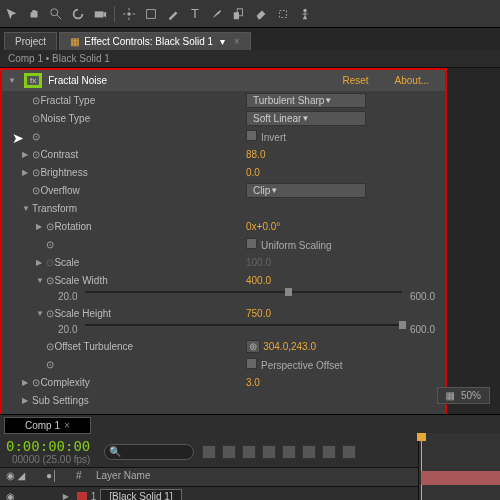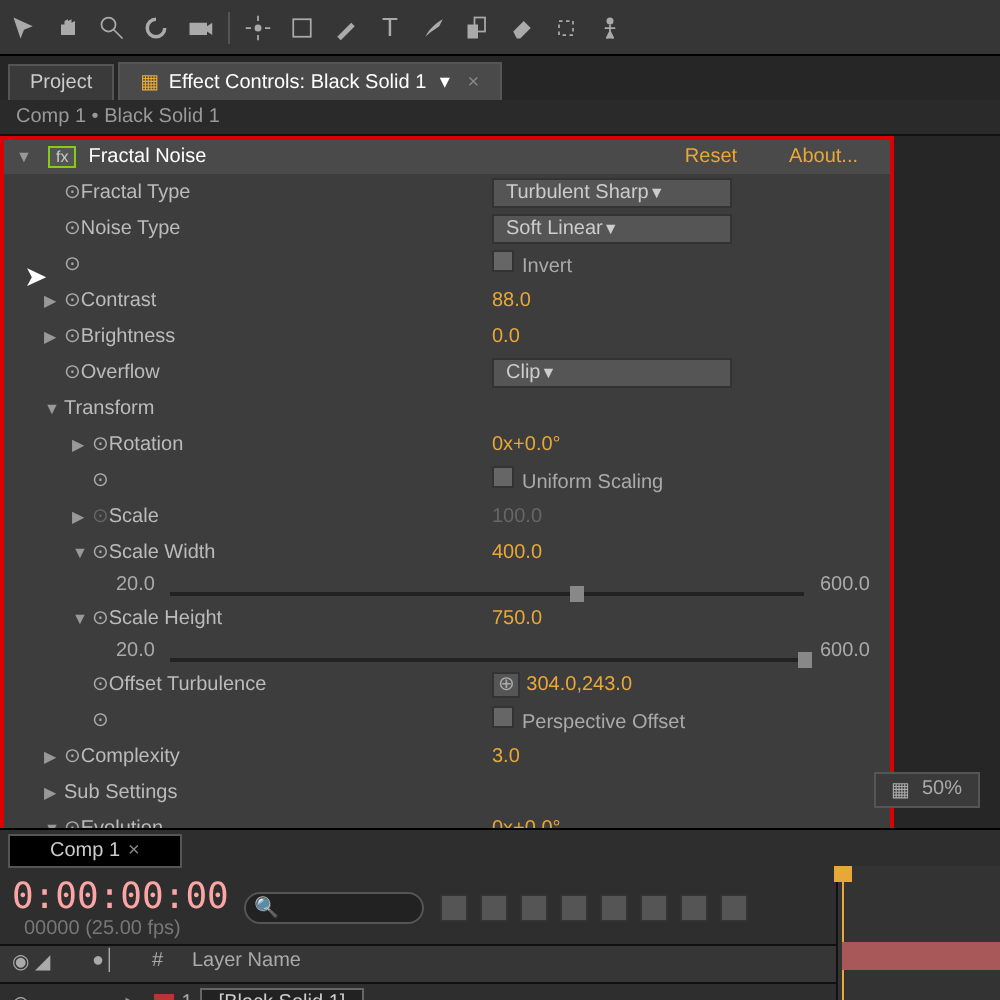--- a/index.html
+++ b/index.html
@@ -20,48 +20,48 @@
 .effect-header .about{color:#e8a838;margin-left:20px;margin-right:10px;cursor:pointer}
 .prop-row{display:flex;align-items:center;height:18px;padding-left:6px}
 .prop-row .label{color:#bbb;flex:0 0 auto}
 .prop-row .val{color:#e8a838;cursor:pointer}
 .prop-row .dropdown{background:#555;color:#ccc;border:1px solid #333;padding:1px 6px;min-width:120px;display:flex;align-items:center;font-size:10px;cursor:pointer}
 .prop-row .dropdown .arrow{font-size:8px}
 .indent1{padding-left:20px}
 .indent2{padding-left:34px}
 .value-col{position:absolute;left:244px}
 .checkbox{width:11px;height:11px;background:#666;border:1px solid #333;display:inline-flex;align-items:center;justify-content:center;margin-right:4px;font-size:8px;color:#222}
-.slider-row{display:flex;align-items:flex-end;padding:2px 10px 2px 56px;gap:8px}
+.slider-row{display:flex;align-items:flex-start;padding:2px 10px 2px 56px;gap:8px}
 .slider-track{flex:1;height:2px;background:#222;position:relative}
 .slider-thumb{position:absolute;top:-3px;width:7px;height:8px;background:#888;left:63%}
 .disabled{color:#666}
 .right-pane{flex:1;background:#2a2a2a;border-left:1px solid #111}
 .right-tabs{display:flex;padding:4px}
 .right-tab{background:#3a3a3a;padding:2px 8px;border:1px solid #555}
 .zoom-box{position:absolute;right:10px;bottom:96px;background:#3a3a3a;border:1px solid #555;padding:2px 8px;display:flex;gap:6px}
 .timeline{position:absolute;bottom:0;left:0;right:0;height:86px;background:#2e2e2e;border-top:1px solid #000}
 .tl-tabs{display:flex;padding:2px 4px}
 .tl-tab{background:#000000;padding:2px 20px;border:1px solid #555;color:#ccc}
 .tl-tab .close{margin-left:4px;color:#888}
 .tl-head{display:flex;align-items:center;padding:2px 6px;gap:8px}
-.timecode{color:#fca5a5;font-size:18px;font-family:monospace}
+.timecode{color:#84cc16;font-size:14px;font-family:monospace}
 .tl-search{background:#222;border:1px solid #555;border-radius:10px;width:90px;height:16px;display:flex;align-items:center;padding:0 4px}
 .tl-icons{display:flex;gap:6px}
 .tl-icons .ico{width:14px;height:14px;background:#555;border:1px solid #333}
 .tl-sub{display:flex;padding:0 6px;font-size:9px;color:#777;gap:6px}
 .tl-cols{background:#363636;display:flex;padding:2px 6px;font-size:9px;color:#aaa;border-top:1px solid #111;border-bottom:1px solid #111}
 .tl-layer-row{display:flex;align-items:center;padding:2px 6px;gap:4px}
 .layer-name{background:#222;border:1px solid #666;padding:1px 8px;color:#ccc}
 .tl-right{position:absolute;right:0;top:18px;bottom:0;width:82px;background:#333;border-left:1px solid #111}
 .playhead{position:absolute;left:2px;top:0;width:1px;height:100%;background:#e8a838}
 .playhead::before{content:"";position:absolute;top:0;left:-4px;width:9px;height:8px;background:#e8a838}
 .layer-bar{position:absolute;left:2px;top:38px;right:0;height:14px;background:#a85858}
 .cursor-arrow{position:absolute;left:10px;top:60px;z-index:10;font-size:14px;color:#fff}
 .divider{width:1px;height:16px;background:#555}
-.fx-badge{background:#555;padding:0 3px;font-size:8px;color:#ccc;border:1px solid #84cc16}
+.fx-badge{background:#555;padding:0 3px;font-size:8px;color:#ccc;border:3px solid #84cc16}
 .twirl{color:#999;font-size:8px;width:10px;display:inline-block}
 </style>
 </head>
 <body>
 
 <div class="toolbar">
   <span class="tool-ico">
       <svg viewBox="0 0 16 16">
         <path d="M2 2l4 12 2-5 5-2z"></path>
       </svg>

